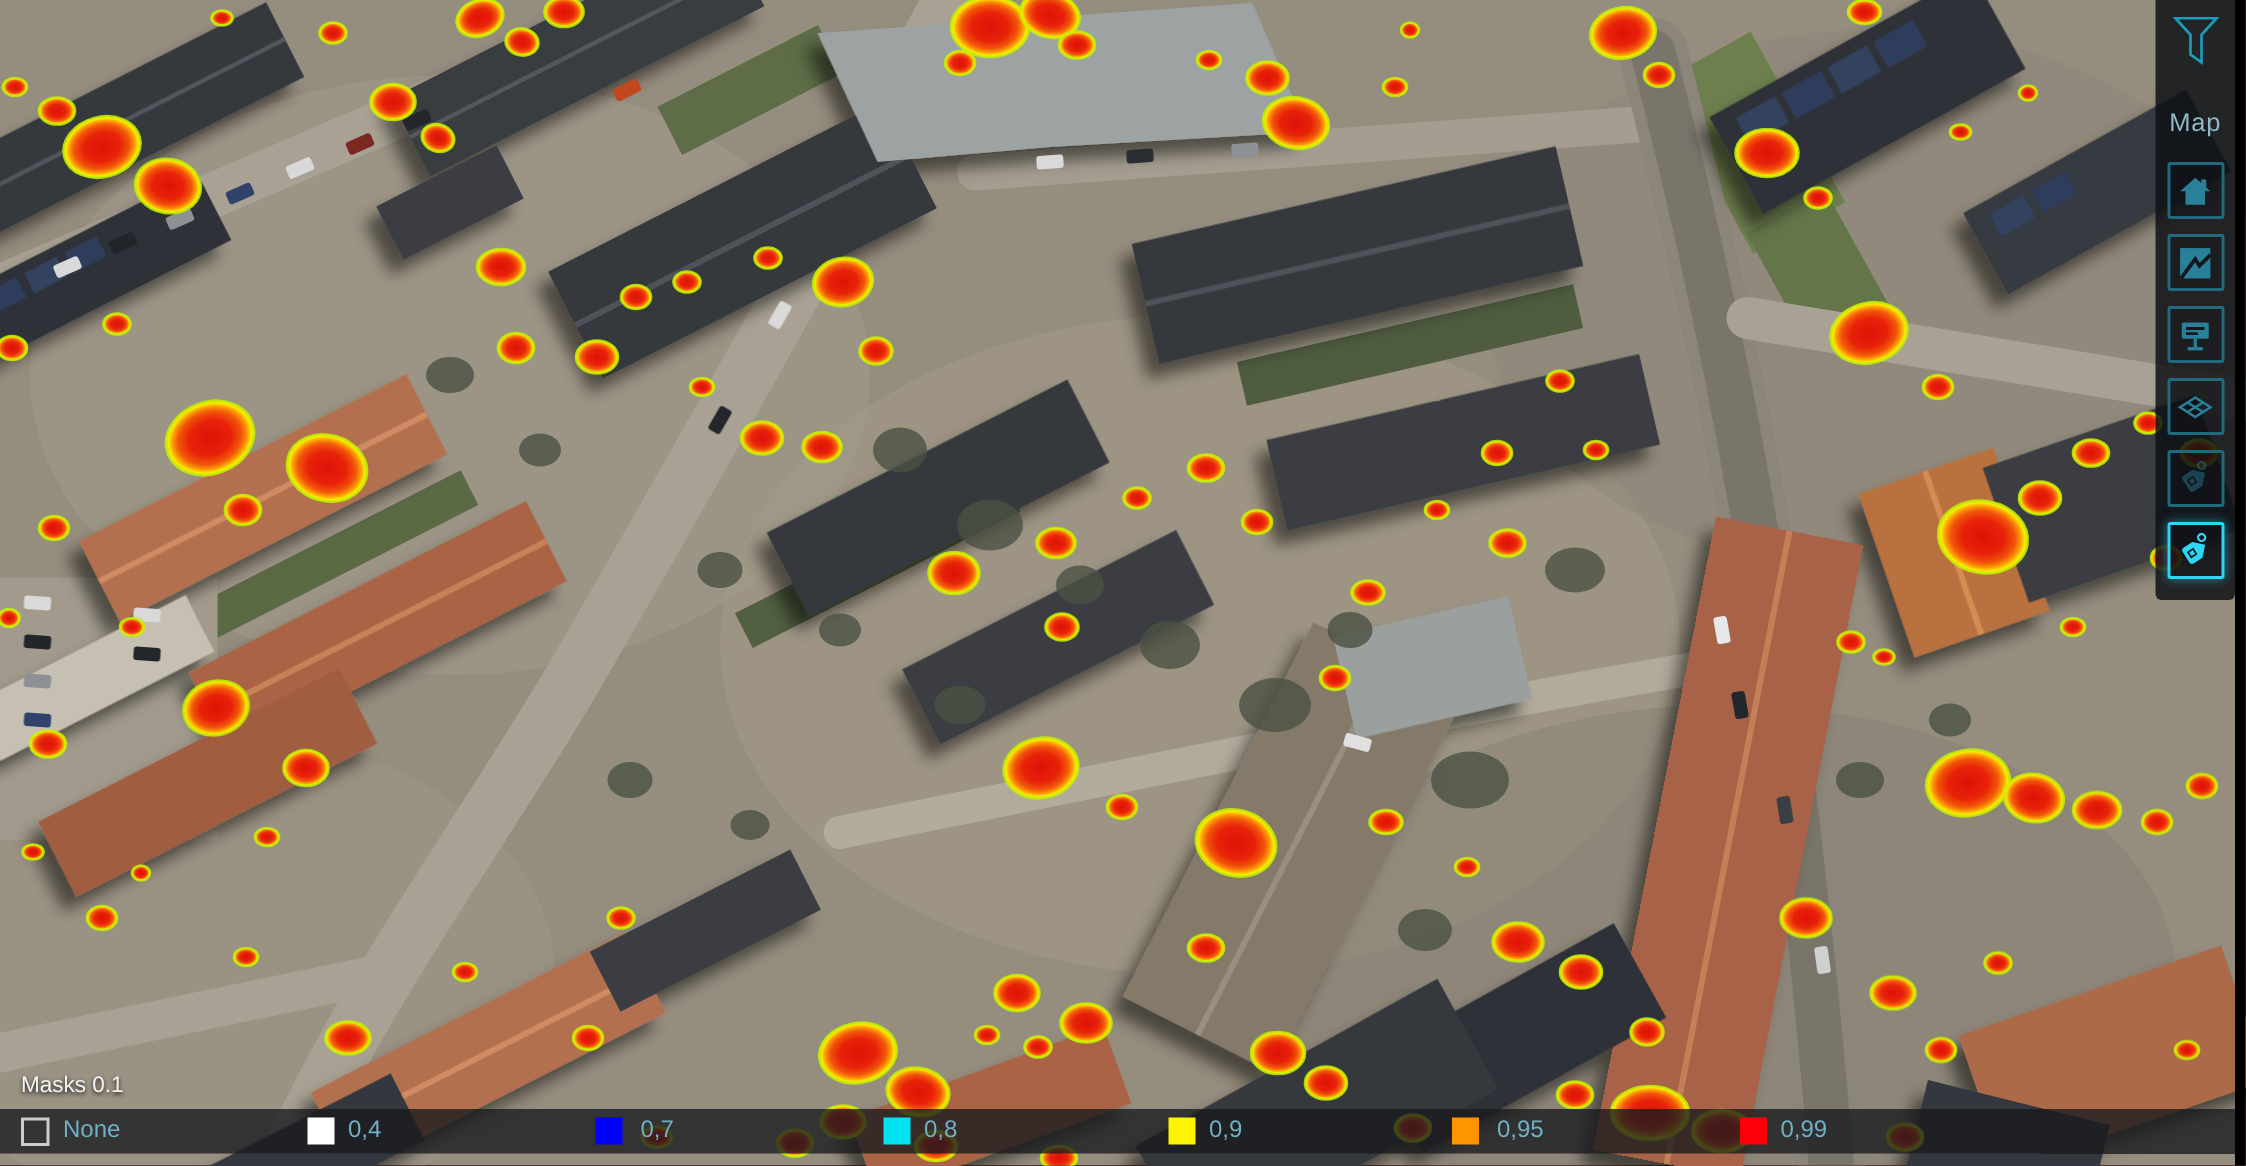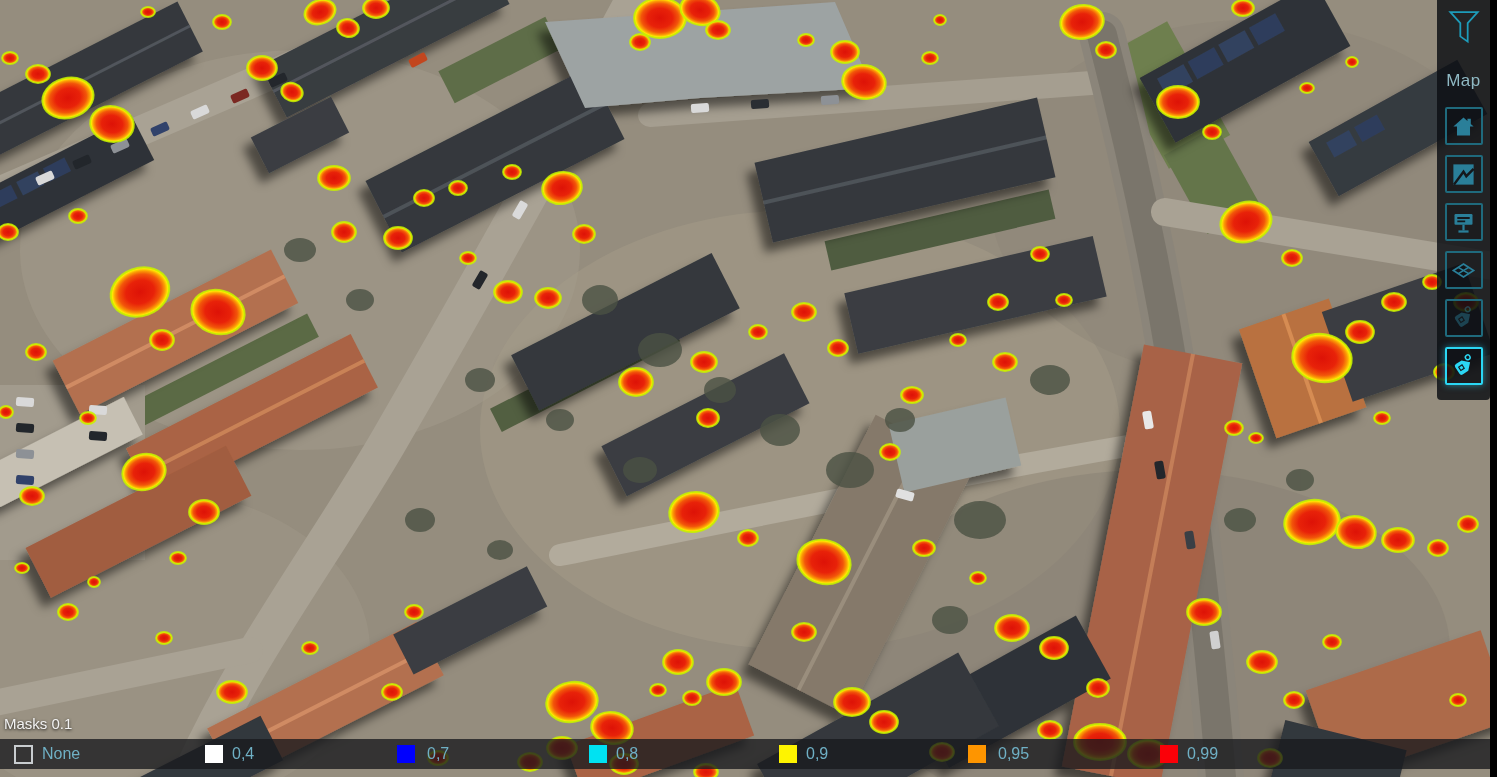--- a/index.html
+++ b/index.html
@@ -17,21 +17,21 @@
   .funnel{color:#1d9cba;margin-bottom:18px;}
   .map-label{color:#8fb9c4;font-size:17px;letter-spacing:.5px;margin-bottom:16px;}
   .tool-btn{width:38px;height:38px;box-sizing:border-box;border:2px solid #1f6a7d;border-radius:2px;
             display:flex;align-items:center;justify-content:center;color:#2a7f99;
             margin-bottom:10px;cursor:pointer;background:rgba(8,12,14,.25);}
   .tool-btn svg{width:27px;height:27px;display:block;}
   .tool-btn.disabled{color:rgba(42,127,153,.45);}
   .tool-btn.active{color:#2bd7f4;border-color:#2bd7f4;box-shadow:0 0 7px rgba(43,215,244,.55);}
 
   
-  .legend-title{position:absolute;left:4px;bottom:45px;z-index:30;color:#f2f2f2;font-size:15px;
+  .legend-title{position:absolute;left:14px;bottom:45px;z-index:30;color:#f2f2f2;font-size:15px;
                 text-shadow:0 1px 3px rgba(0,0,0,.9);}
   .legend-bar{position:absolute;left:0;bottom:8px;height:30px;width:calc(100% - 7px);
               background:rgba(24,26,29,.78);z-index:30;}
   .legend-item{position:absolute;top:0;height:30px;display:flex;align-items:center;gap:9px;
                font-size:16px;color:#6fb0c5;white-space:nowrap;}
   .swatch{width:18px;height:18px;flex:0 0 auto;}
   .checkbox{width:15px;height:15px;border:2px solid #c9cdd0;background:transparent;flex:0 0 auto;cursor:pointer;}
 </style>
 </head>
 <body>

